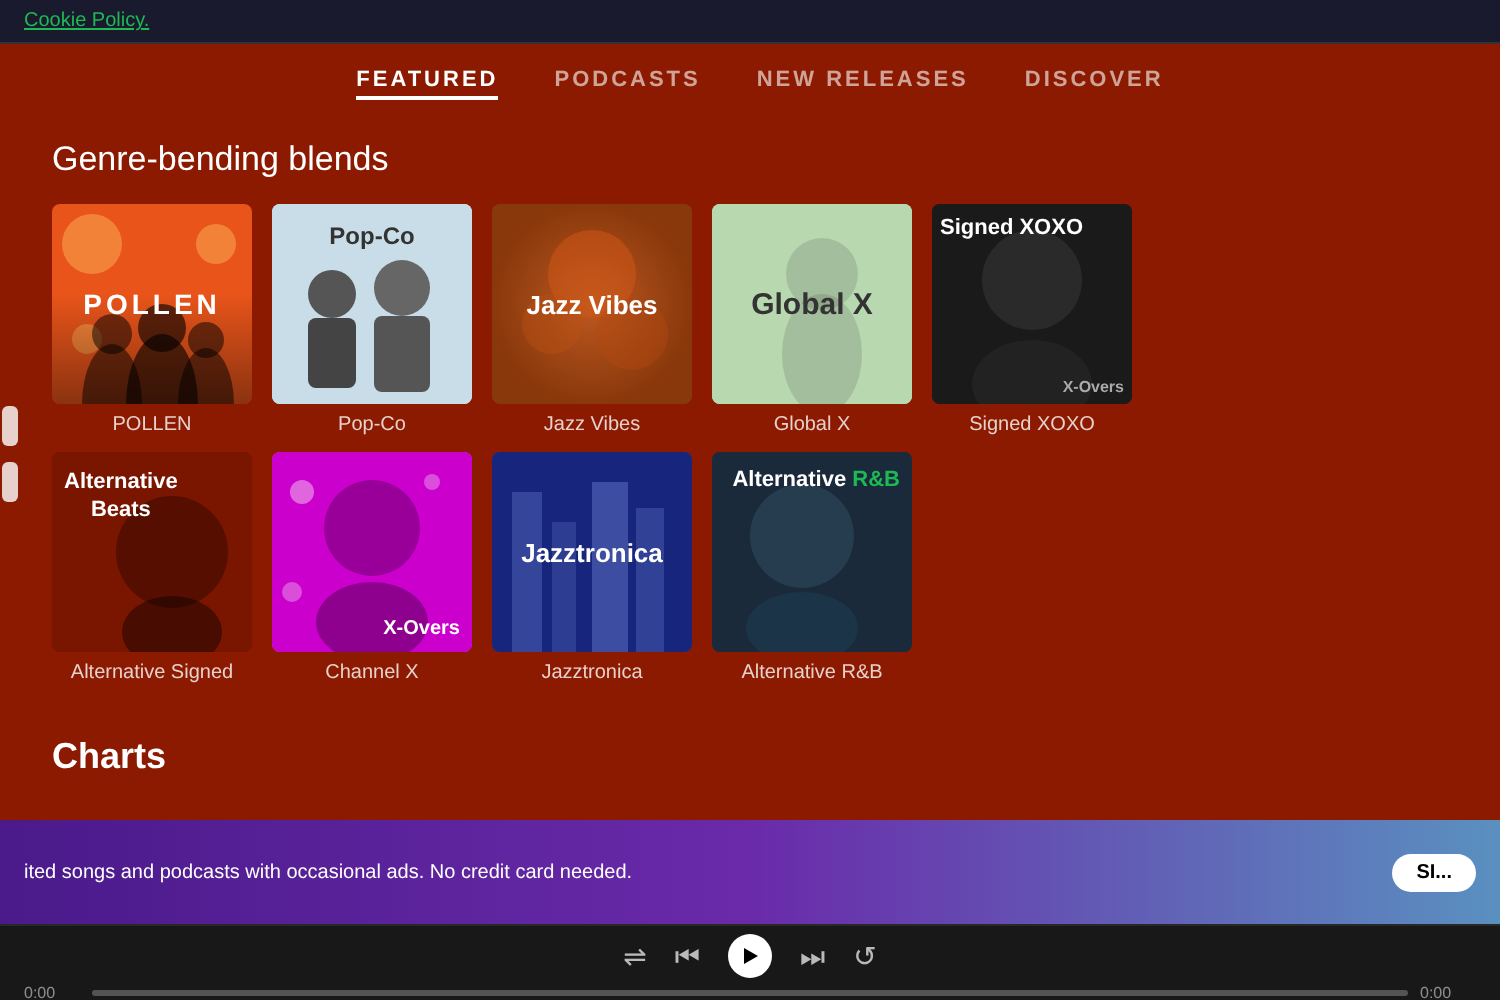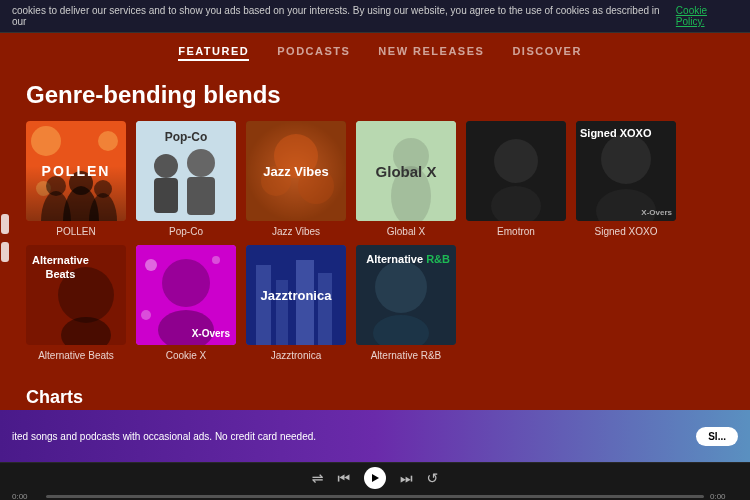--- a/index.html
+++ b/index.html
@@ -81,22 +81,22 @@
       color: #fff;
       border-bottom: 2px solid #fff;
     }
 
     
     .section {
       padding: 10px 16px;
     }
     .section-title {
       color: #fff;
-      font-size: 24px;
-      font-weight: 700;
+      font-size: 17px;
+      font-weight: 400;
       margin-bottom: 12px;
     }
 
     
     .playlist-row {
       display: flex;
       gap: 10px;
       margin-bottom: 8px;
       overflow: hidden;
     }
@@ -429,21 +429,20 @@
     .sp-badge-text {
       color: #000;
       font-size: 7px;
       font-weight: 900;
     }
   </style>
 </head>
 <body>
 
 <div class="cookie-banner">
-  <span>cookies to deliver our services and to show you ads based on your interests. By using our website, you agree to the use of cookies as described in our</span>
   <a href="#">Cookie Policy.</a>
 </div>
 
 <div class="main-wrapper">
 
   <div class="sidebar">
     <div class="sidebar-dot"></div>
     <div class="sidebar-dot"></div>
   </div>
 
@@ -531,33 +530,20 @@
 
                 <circle cx="55" cy="35" r="18" fill="rgba(50,50,50,0.15)"></circle>
                 <ellipse cx="55" cy="75" rx="20" ry="30" fill="rgba(50,50,50,0.15)"></ellipse>
               </svg>
               <span class="gx-text">Global X</span>
             </div>
           </div>
           <span class="playlist-label">Global X</span>
         </div>
 
-        <div class="playlist-item">
-          <div class="playlist-thumb">
-            <div class="thumb-emotron">
-              <svg width="100" height="100" viewBox="0 0 100 100" style="position:absolute;top:0;left:0;">
-                <rect width="100" height="100" fill="#1a1a1a"></rect>
-                <circle cx="50" cy="40" r="22" fill="#2a2a2a"></circle>
-                <ellipse cx="50" cy="85" rx="25" ry="20" fill="#222"></ellipse>
-              </svg>
-              <span class="em-text">Emotron</span>
-            </div>
-          </div>
-          <span class="playlist-label">Emotron</span>
-        </div>
 
         <div class="playlist-item">
           <div class="playlist-thumb">
             <div class="thumb-signed">
               <svg width="100" height="100" viewBox="0 0 100 100" style="position:absolute;top:0;left:0;">
                 <rect width="100" height="100" fill="#1a1a1a"></rect>
                 <circle cx="50" cy="38" r="25" fill="#2a2a2a"></circle>
                 <ellipse cx="50" cy="90" rx="30" ry="22" fill="#222"></ellipse>
               </svg>
               <span class="signed-text">Signed XOXO</span>
@@ -577,42 +563,42 @@
                   <span class="sp-badge-text">S</span>
                 </div>
               <svg width="100" height="100" viewBox="0 0 100 100" style="position:absolute;top:0;left:0;">
                 <rect width="100" height="100" fill="#7a1500"></rect>
                 <circle cx="60" cy="50" r="28" fill="rgba(0,0,0,0.3)"></circle>
                 <ellipse cx="60" cy="90" rx="25" ry="18" fill="rgba(0,0,0,0.4)"></ellipse>
               </svg>
               <span class="ab-text">Alternative<br>Beats</span>
             </div>
           </div>
-          <span class="playlist-label">Alternative Beats</span>
+          <span class="playlist-label">Alternative Signed</span>
         </div>
 
         <div class="playlist-item">
           <div class="playlist-thumb">
             <div class="thumb-channelx">
               <div class="sp-badge">
                   <span class="sp-badge-text">S</span>
                 </div>
               <svg width="100" height="100" viewBox="0 0 100 100" style="position:absolute;top:0;left:0;">
                 <rect width="100" height="100" fill="#cc00cc"></rect>
                 <circle cx="50" cy="38" r="24" fill="rgba(0,0,0,0.25)"></circle>
                 <ellipse cx="50" cy="85" rx="28" ry="20" fill="rgba(0,0,0,0.3)"></ellipse>
 
                 <circle cx="15" cy="20" r="6" fill="rgba(255,255,255,0.4)"></circle>
                 <circle cx="80" cy="15" r="4" fill="rgba(255,255,255,0.3)"></circle>
                 <circle cx="10" cy="70" r="5" fill="rgba(255,255,255,0.3)"></circle>
               </svg>
               <span class="cx-text">X-Overs</span>
             </div>
           </div>
-          <span class="playlist-label">Cookie X</span>
+          <span class="playlist-label">Channel X</span>
         </div>
 
         <div class="playlist-item">
           <div class="playlist-thumb">
             <div class="thumb-jazztronica">
               <div class="sp-badge">
                   <span class="sp-badge-text">S</span>
                 </div>
               <svg width="100" height="100" viewBox="0 0 100 100" style="position:absolute;top:0;left:0;">
                 <rect width="100" height="100" fill="#1a3399"></rect>

